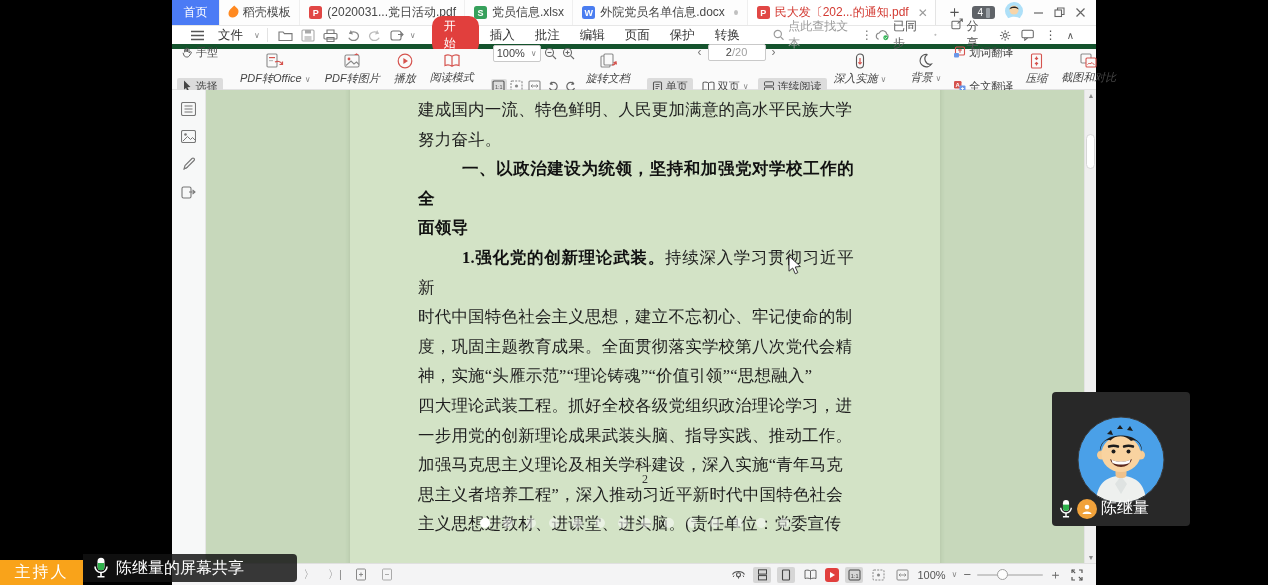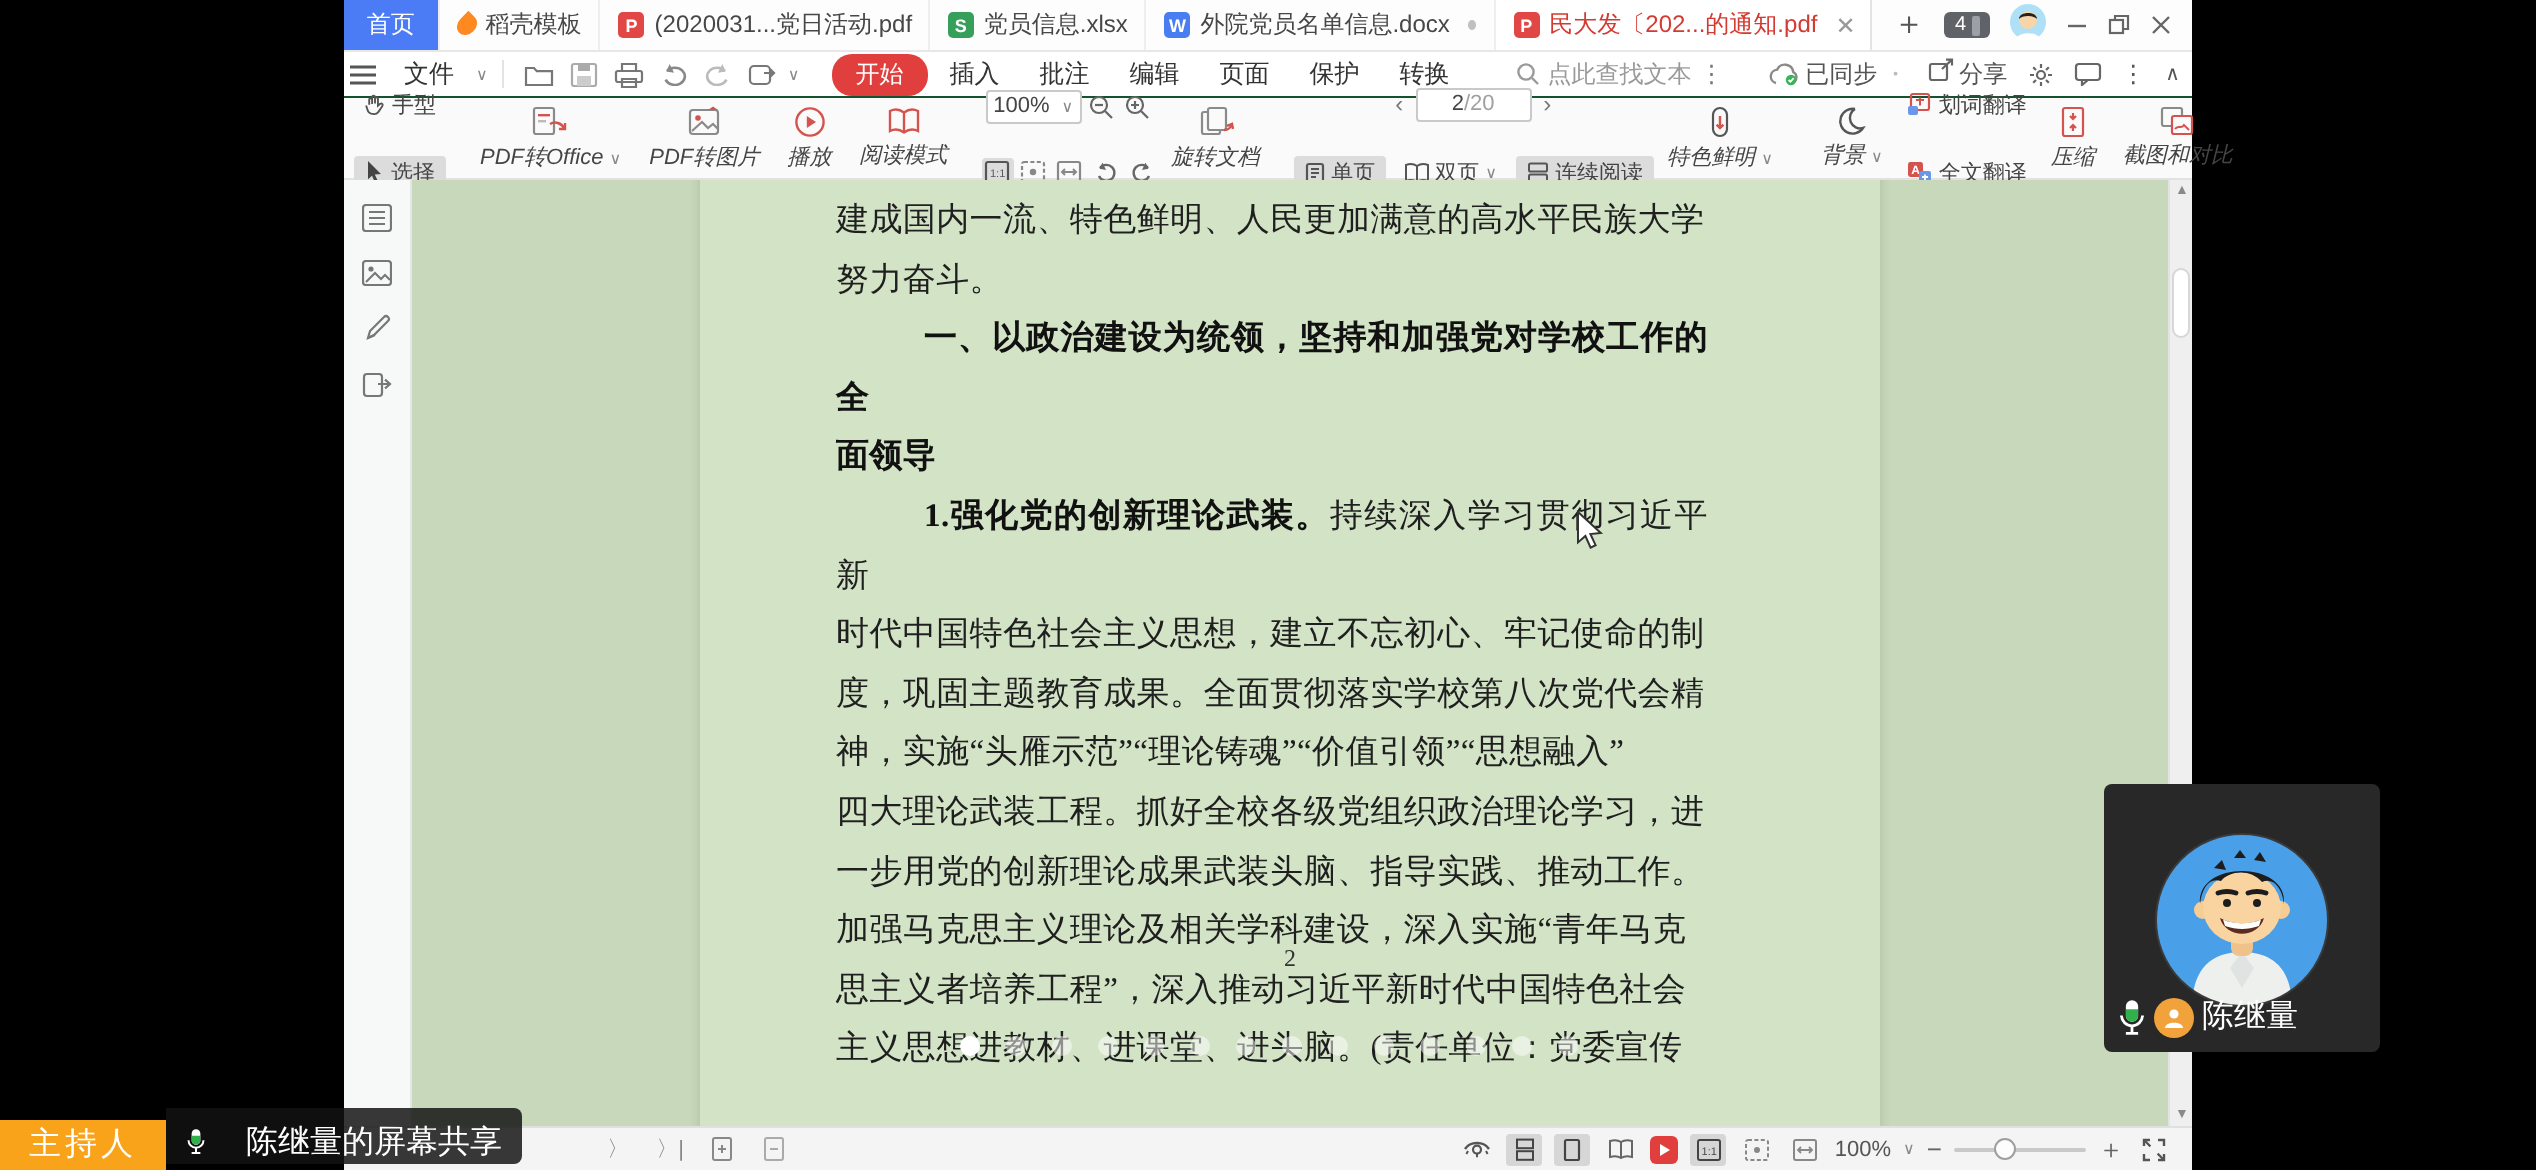--- a/index.html
+++ b/index.html
@@ -26,22 +26,22 @@
   .tab-dot { width:5px; height:5px; border-radius:50%; background:#c0c0c0; margin-left:4px; }
   .tab-close { color:#999; font-size:12px; margin-left:4px; }
   .tb-right { margin-left:auto; display:flex; align-items:center; gap:10px; padding:0 10px; }
   .newtab { font-size:16px; color:#555; }
   .badge4 { background:#5f6368; color:#fff; border-radius:3px; font-size:10px;
             padding:1px 5px; display:flex; align-items:center; }
   .badge4 .nub { width:4px; height:10px; background:#9aa0a6; border-radius:1px; margin-left:3px; }
   .winbtn { color:#666; display:flex; align-items:center; }
 
   
-  .menubar { height:23px; background:#fff; border-bottom:1px solid #14532d;
-             display:flex; align-items:center; font-size:12.5px; color:#333; padding:0 0; gap:2px; }
+  .menubar { height:23px; background:#fff; border-bottom:5px solid #14532d;
+             display:flex; align-items:center; font-size:12.5px; color:#333; padding:0 16px; gap:2px; }
   .mitem { padding:2px 9px; white-space:nowrap; }
   .mstart { background:#e13f3d; color:#fff; border-radius:10px; padding:2px 12px; font-size:12px; }
   .qicon { display:inline-flex; padding:0 3px; align-items:center; }
   .caret { font-size:8px; color:#888; }
   .sepv { width:1px; height:14px; background:#e3e3e3; margin:0 5px; }
   .find { display:flex; align-items:center; gap:4px; color:#9a9a9a; font-size:12px; margin-left:22px; }
   .mn-right { margin-left:auto; display:flex; align-items:center; gap:10px; color:#555; font-size:12px; padding-right:6px; }
 
   
   .ribbon { height:41px; background:#fafafa; border-bottom:1px solid #e2e2e2;
@@ -101,23 +101,23 @@
   .tri-r { width:0; height:0; border-left:5px solid #fff; border-top:3.5px solid transparent; border-bottom:3.5px solid transparent; }
   .slider { width:66px; height:2px; background:#c9c9c9; border-radius:1px; position:relative; }
   .knob { position:absolute; left:20px; top:-5px; width:11px; height:11px; border-radius:50%;
           background:#fdfdfd; border:1px solid #9f9f9f; }
   .zoomtxt { color:#555; }
 
   
   .host-badge { position:absolute; left:0; top:560px; width:83px; height:25px;
                 background:#f9a31a; color:#fff; font-size:16px; display:flex;
                 align-items:center; justify-content:center; z-index:40; letter-spacing:2px; }
-  .share-pill { position:absolute; left:83px; top:554px; width:178px; height:28px;
+  .share-pill { position:absolute; left:83px; top:554px; width:214px; height:28px;
                 background:rgba(18,18,18,.84); border-radius:0 4px 4px 0; z-index:40;
-                display:flex; align-items:flex-end; gap:20px; padding:0 10px; }
+                display:flex; align-items:center; gap:7px; padding:0 10px; }
   .share-pill .txt { color:#fff; font-size:16px; white-space:nowrap; }
 
   .vtile { position:absolute; left:1052px; top:392px; width:138px; height:134px;
            background:#282828; border-radius:4px; z-index:30; }
   .vtile .ava { position:absolute; left:25px; top:24px; }
   .vtile .meta { position:absolute; left:7px; bottom:7px; display:flex; align-items:center; gap:4px; }
   .vtile .name { color:#fff; font-size:16px; }
   .pcircle { width:20px; height:20px; border-radius:50%; background:#f1a23b;
              display:flex; align-items:center; justify-content:center; }
 
@@ -425,21 +425,21 @@
           <span>连续阅读</span>
         </span>
       </span>
     </div>
     <div class="rgroup">
       <span class="rb-big">
         <svg width="16" height="16" viewBox="0 0 16 16">
             <rect x="4.5" y="1" width="7" height="14" rx="3.5" fill="none" stroke="#555" stroke-width="1.1"></rect>
             <path d="M8 5 V11 M6.3 9.3 L8 11 L9.7 9.3" fill="none" stroke="#d5534e" stroke-width="1.2"></path>
           </svg>
-        <span><span>特色鲜明</span> <span class="caret">∨</span></span>
+        <span><span>深入实施</span> <span class="caret">∨</span></span>
       </span>
     </div>
     <div class="rsepv"></div>
     <div class="rgroup">
       <span class="rb-big">
         <svg width="15" height="15" viewBox="0 0 15 15">
             <path d="M9.5 1.5 a6.2 6.2 0 1 0 4 9.5 a5.2 5.2 0 0 1 -4 -9.5" fill="none" stroke="#555" stroke-width="1.2"></path>
           </svg>
         <span><span>背景</span> <span class="caret">∨</span></span>
       </span>

